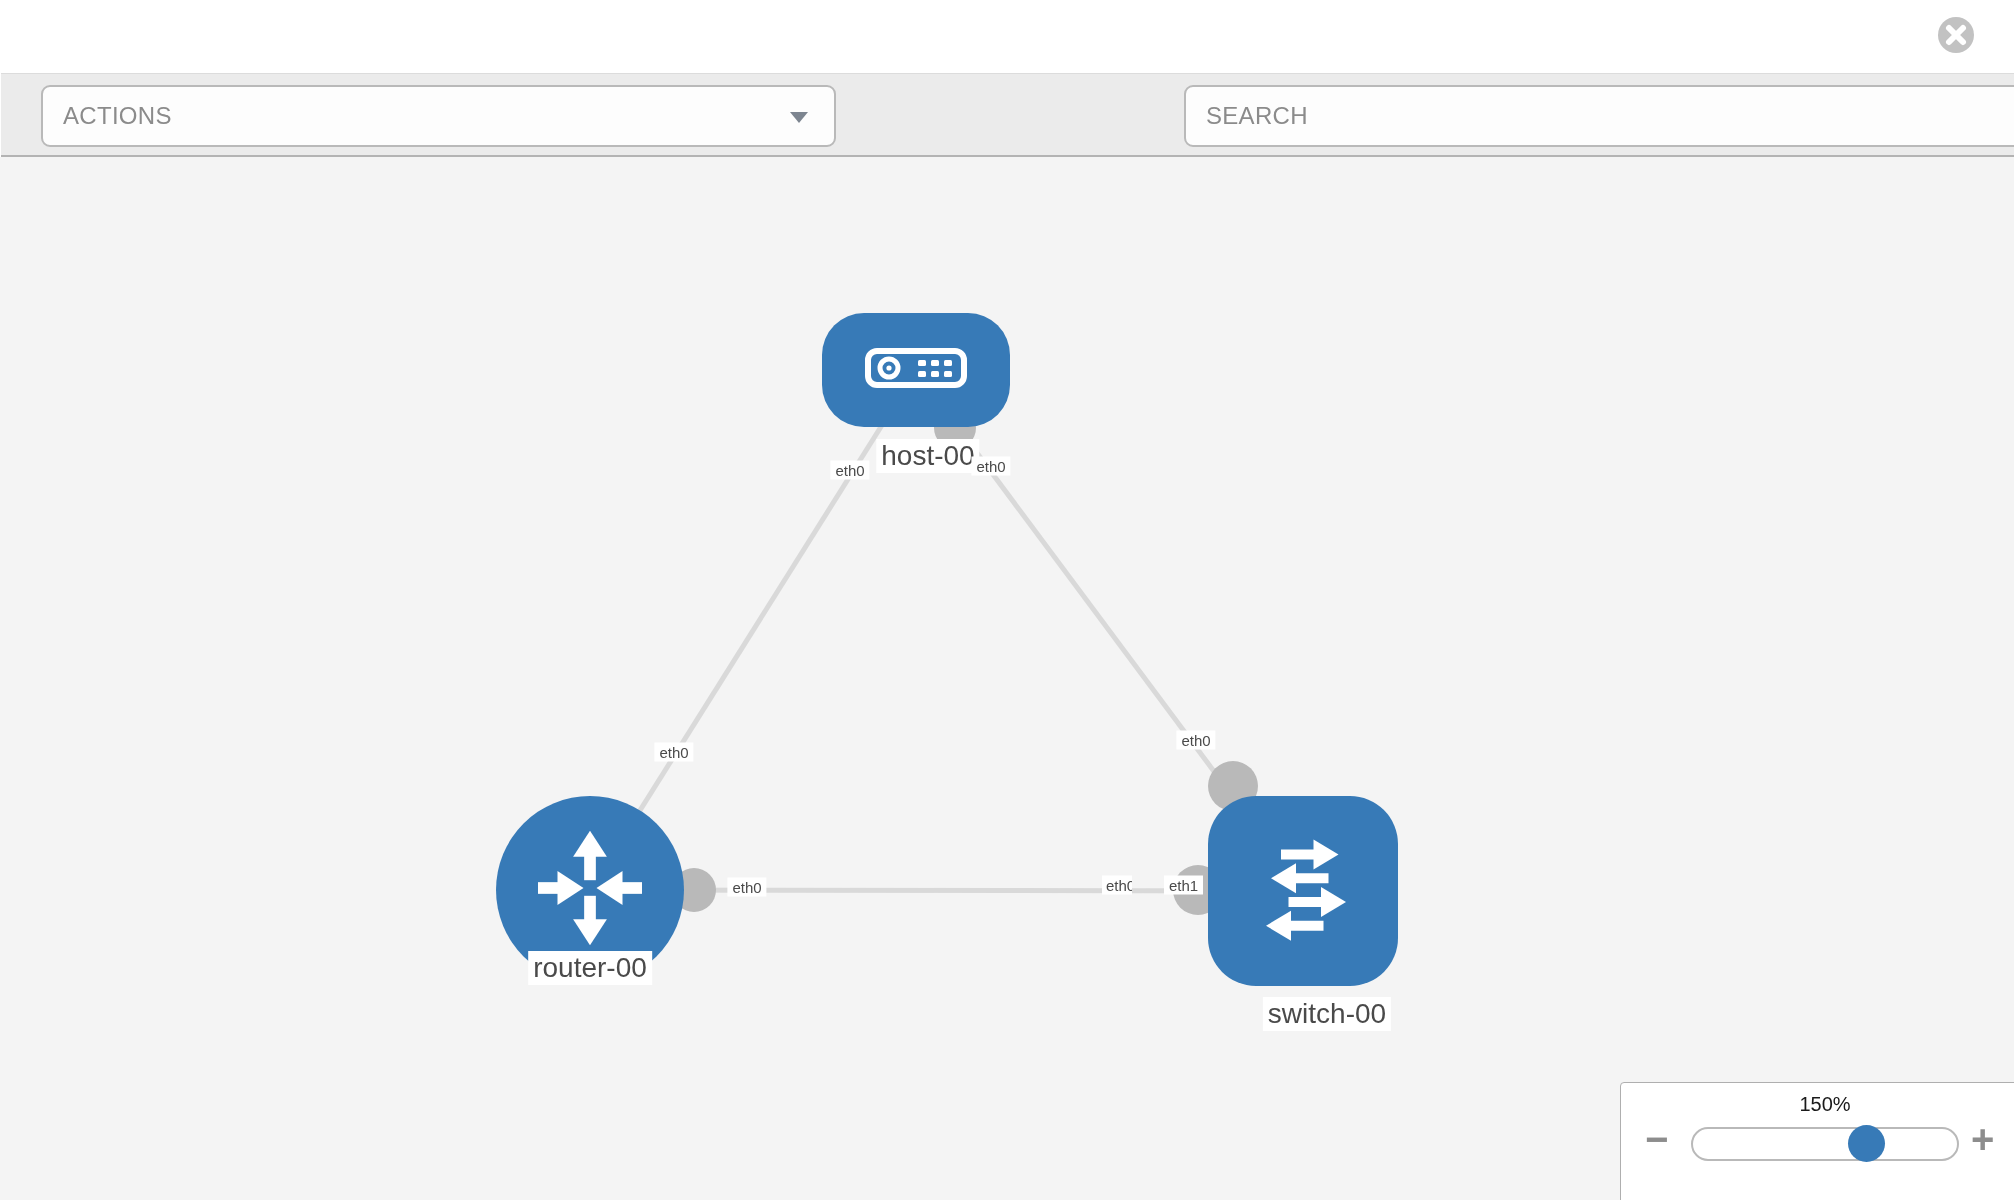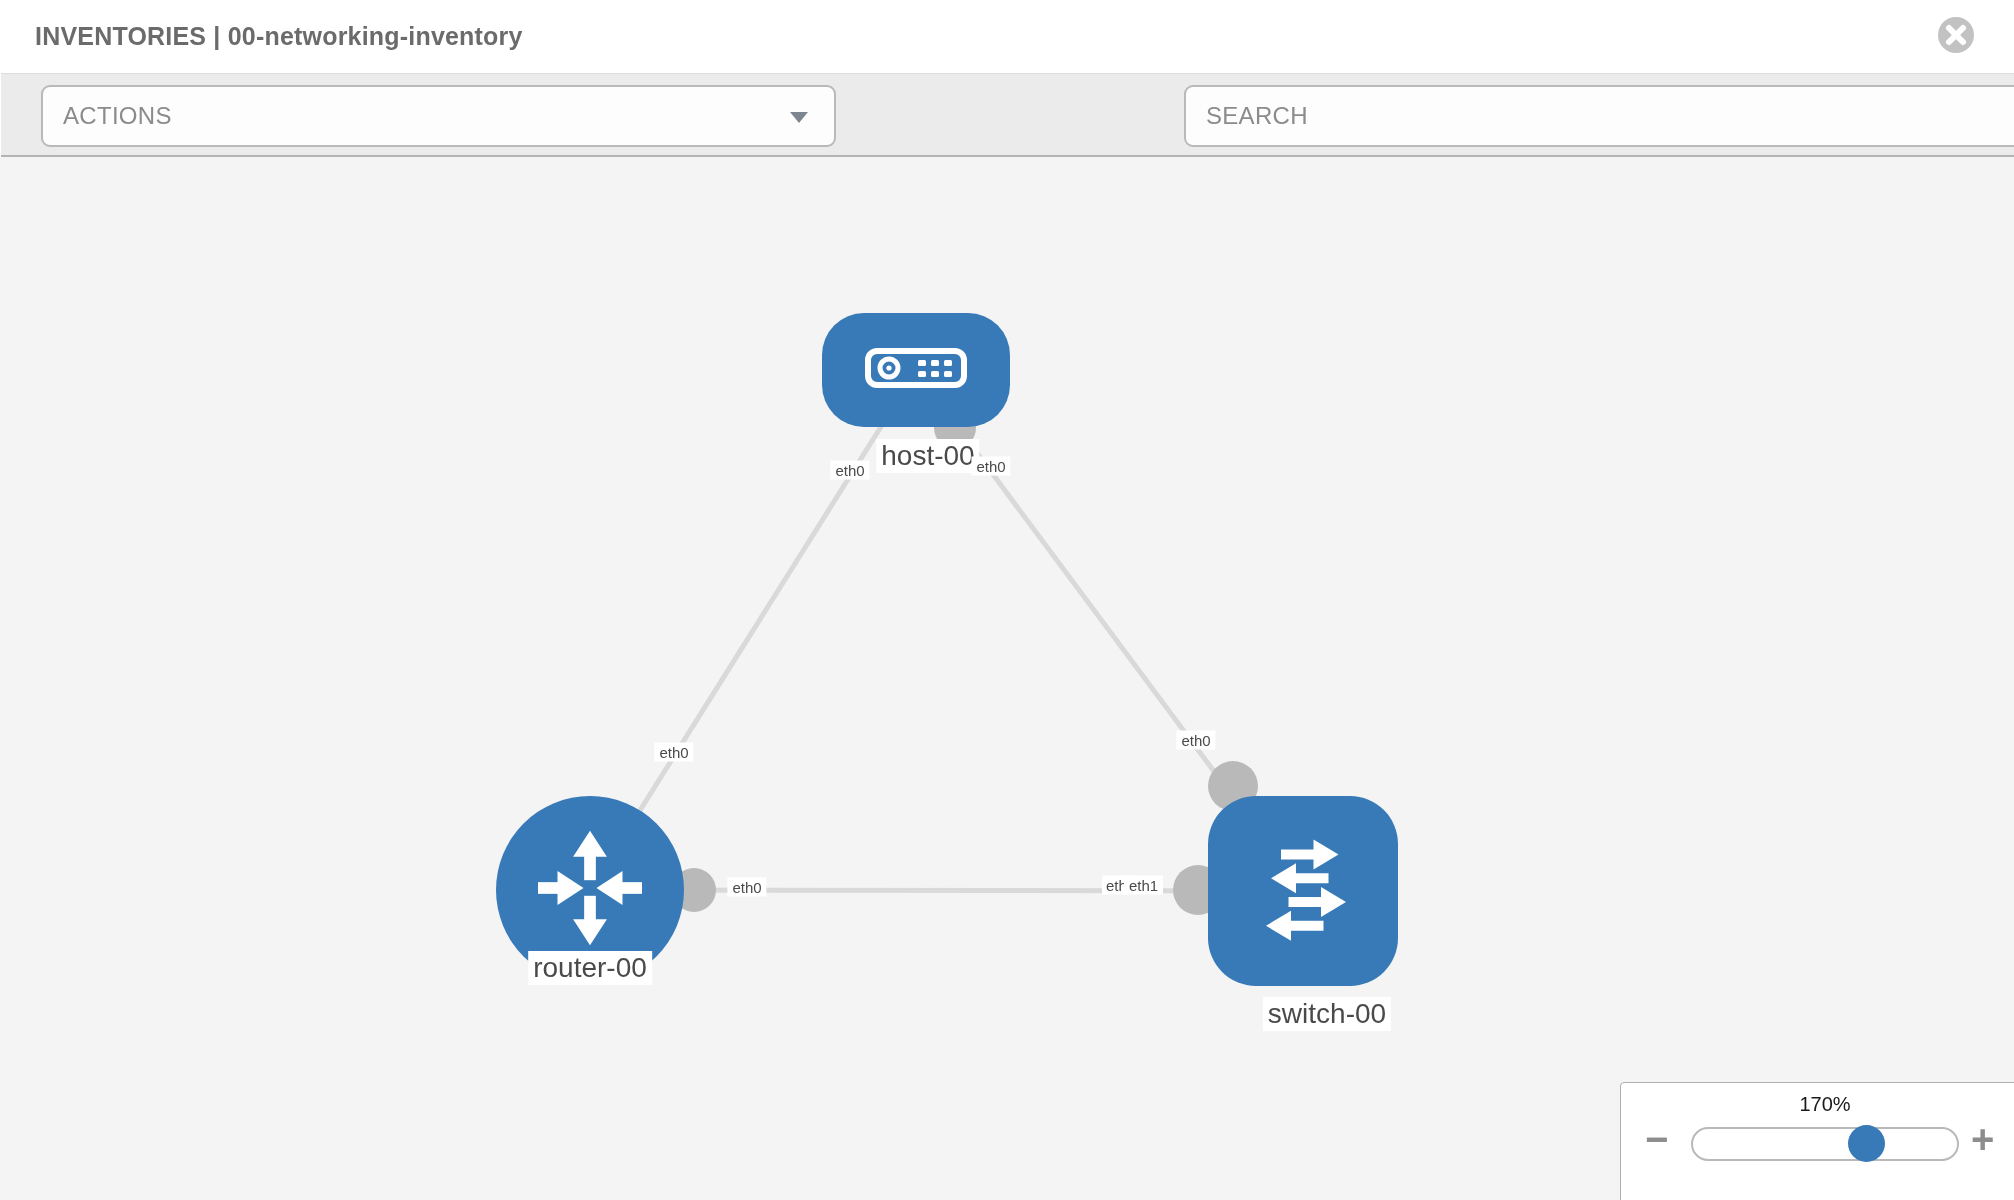--- a/index.html
+++ b/index.html
@@ -53,21 +53,21 @@
   .lbl-host        { left: 916px;  top: 299px; margin-left: 12px; }
   .lbl-router      { left: 590px;  top: 811px; }
   .lbl-switch      { left: 1303px; top: 857px; margin-left: 24px; }
   .if-host-left    { left: 850px;  top: 313px; }
   .if-host-right   { left: 991px;  top: 309px; }
   .if-router-top   { left: 674px;  top: 595px; }
   .if-switch-top   { left: 1196px; top: 583px; }
   .if-router-right { left: 747px;  top: 730px; }
   .if-switch-back  { left: 1102px; top: 728px; transform: translate(0, -50%);
                      width: 30px; overflow: hidden; padding: 1px 0 1px 4px; }
-  .if-switch-front { left: 1124px; top: 728px; transform: translate(0, -50%); }
+  .if-switch-front { left: 1164px; top: 728px; transform: translate(0, -50%); }
 
   
   .zoom-panel { position: absolute; left: 1620px; top: 925px; width: 420px; height: 140px;
                 background: #ffffff; border: 1px solid #afafaf; border-radius: 4px; z-index: 5; }
   .zoom-value { position: absolute; left: 70px; top: 10px; width: 268px; text-align: center;
                 font-size: 20px; color: #1a1a1a; }
   .zoom-minus, .zoom-plus { position: absolute; top: 36px; font-size: 40px; font-weight: bold;
                             color: #8d8d8d; cursor: pointer; line-height: 40px; }
   .zoom-minus { left: 24px; }
   .zoom-plus  { left: 350px; }
@@ -75,21 +75,20 @@
                 background: #ffffff; border: 2px solid #b9b9b9; border-radius: 17px; cursor: pointer; }
   .zoom-knob { position: absolute; left: 155px; top: -4px; width: 37px; height: 37px;
                border-radius: 50%; background: #377ab7; cursor: grab; }
 </style>
 </head>
 <body>
 
 <div class="page">
 
   <div class="header">
-    <div class="header-title">INVENTORIES | 00-networking-inventory</div>
     <div class="close-btn">
       <svg width="40" height="40" viewBox="0 0 40 40">
         <circle cx="20" cy="20" r="18" fill="#c2c2c2"></circle>
         <line x1="13" y1="13" x2="27" y2="27" stroke="#ffffff" stroke-width="6" stroke-linecap="round"></line>
         <line x1="27" y1="13" x2="13" y2="27" stroke="#ffffff" stroke-width="6" stroke-linecap="round"></line>
       </svg>
     </div>
   </div>
 
   <div class="toolbar">
@@ -184,21 +183,21 @@
 
     <div class="chip if-label if-host-left">eth0</div>
     <div class="chip if-label if-host-right">eth0</div>
     <div class="chip if-label if-router-top">eth0</div>
     <div class="chip if-label if-switch-top">eth0</div>
     <div class="chip if-label if-router-right">eth0</div>
     <div class="chip if-label if-switch-back">eth0</div>
     <div class="chip if-label if-switch-front">eth1</div>
 
     <div class="zoom-panel">
-      <div class="zoom-value">170%</div>
+      <div class="zoom-value">150%</div>
       <div class="zoom-minus">−</div>
       <div class="zoom-track">
         <div class="zoom-knob"></div>
       </div>
       <div class="zoom-plus">+</div>
     </div>
 
   </div>
 </div>
 

